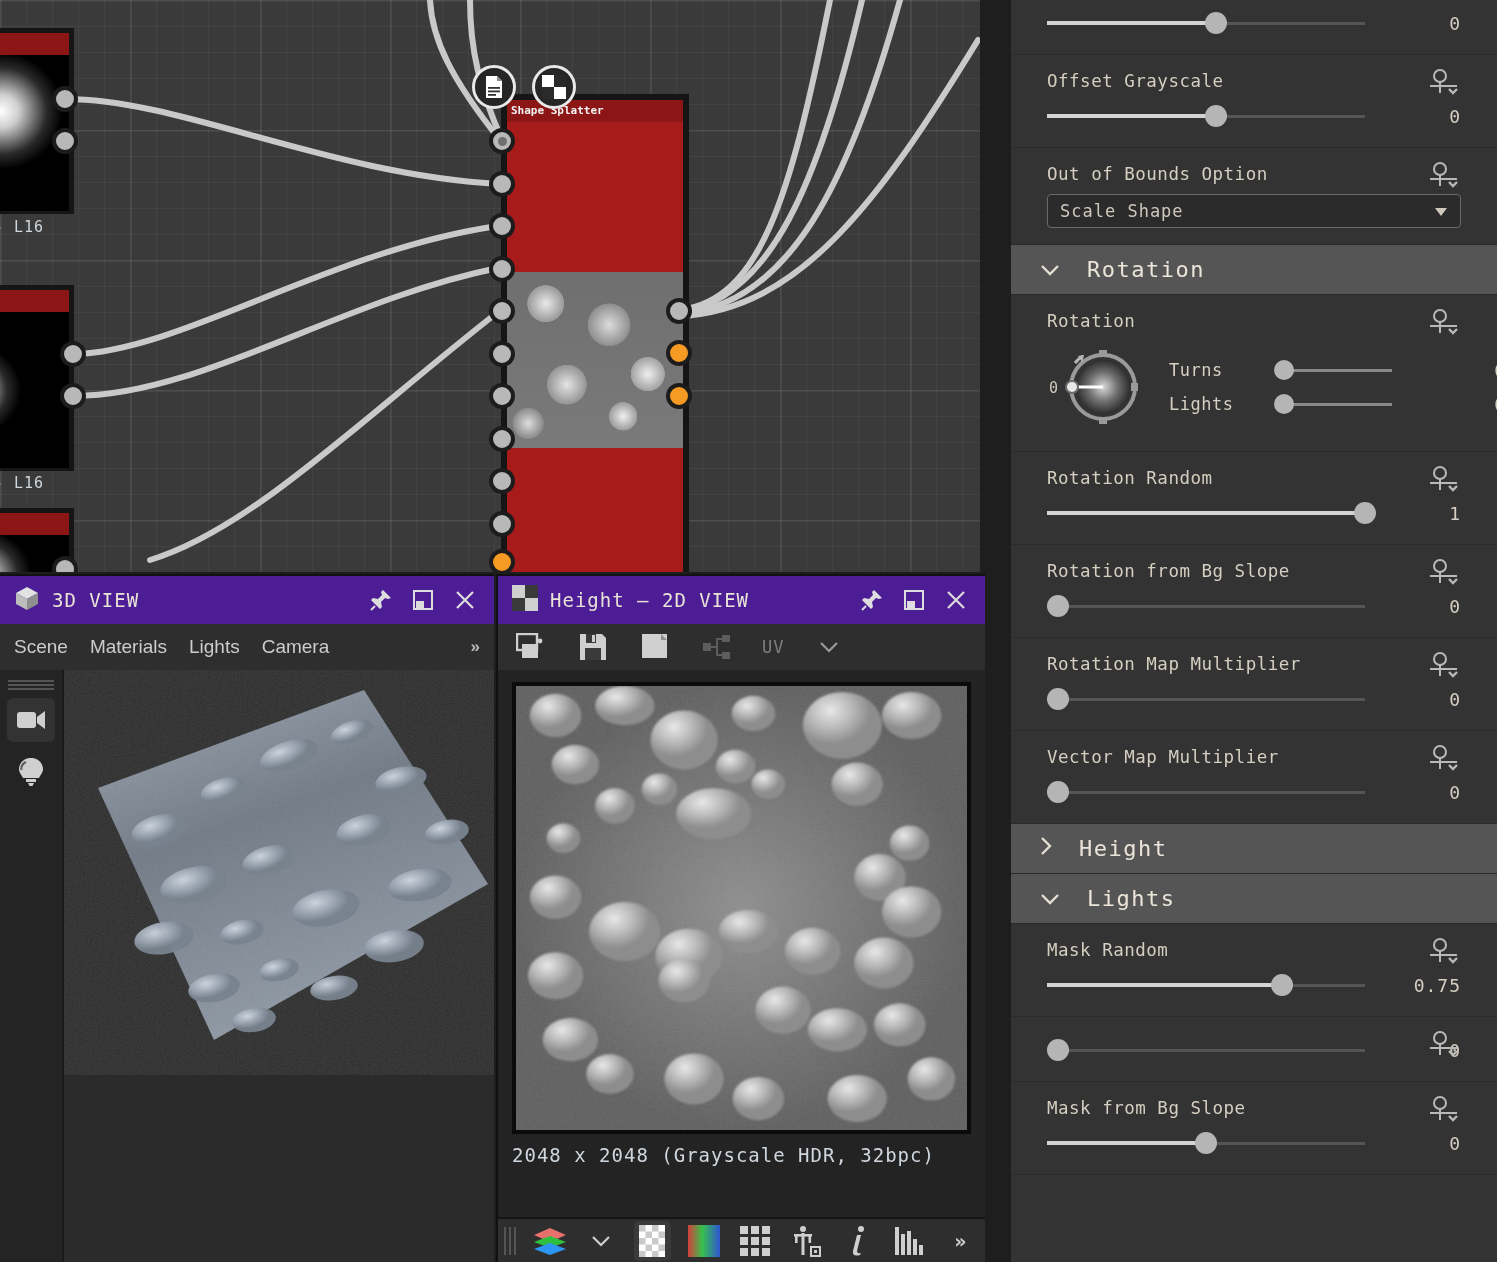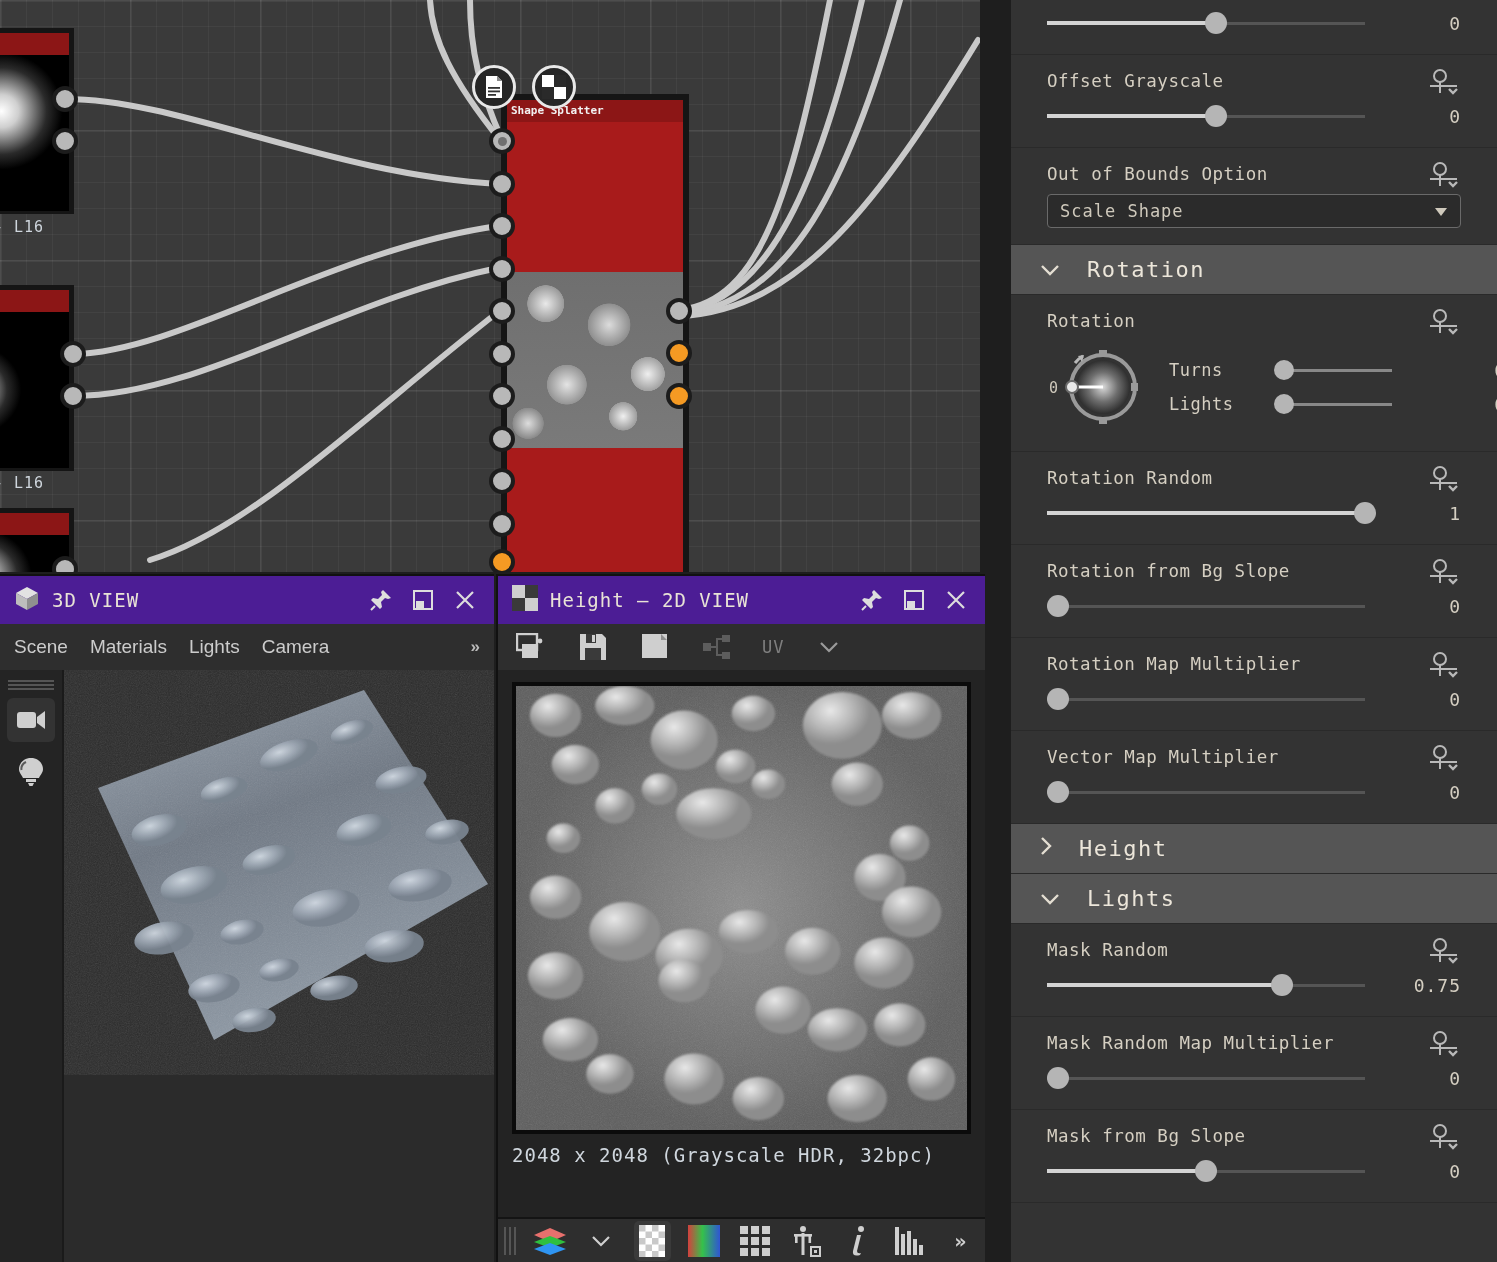--- a/index.html
+++ b/index.html
@@ -763,21 +763,20 @@
         <div class="track">
           <div class="bar"></div>
           <div class="fill" style="width:74%;"></div>
           <div class="knob" style="left:74%;"></div>
         </div>
         <div class="val">0.75</div>
       </div>
     </div>
 
     <div class="row">
-      <div class="lab">Mask Random Map Multiplier</div>
       <div class="lnk">
         <svg width="34" height="34" viewBox="0 0 34 34" fill="none" stroke="#b9b9b9" stroke-width="2">
           <circle cx="13" cy="11" r="6"></circle>
             <path d="M13 17 V28"></path>
             <path d="M3 21 H30"></path>
           <path d="M22 24 L26 28 L30 24" stroke-width="2.4"></path>
           </svg>
       </div>
       <div class="sliderline">
         <div class="track">

